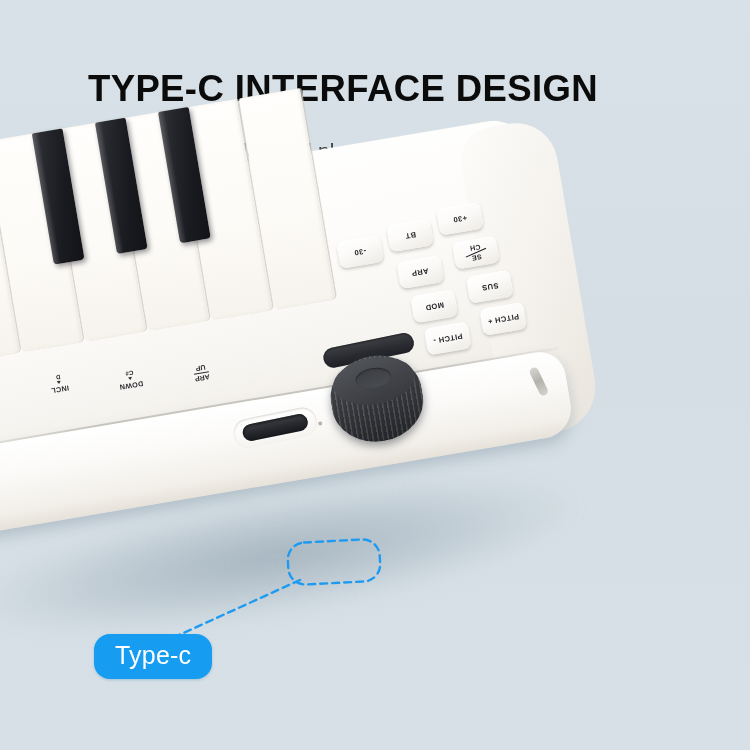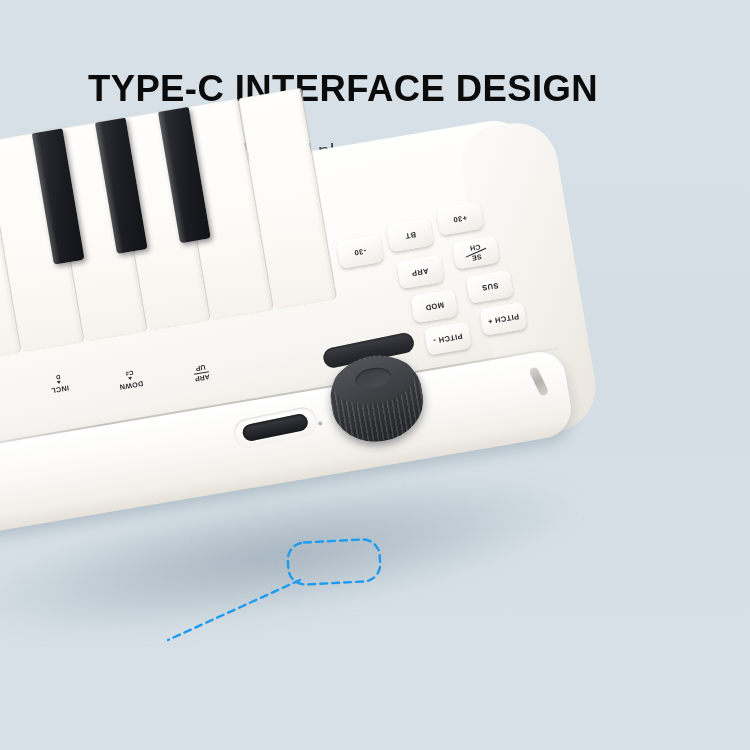--- a/index.html
+++ b/index.html
@@ -487,14 +487,17 @@
 
       <div class="side-slot"></div>
     </div>
   </div>
 
   <svg class="callout-svg" viewBox="0 0 750 750">
     <rect x="288" y="541" width="92" height="42" rx="17" ry="17" fill="none" stroke="#1e9bf0" stroke-width="2.4" stroke-dasharray="7 5" stroke-linecap="round" transform="rotate(-3 334 562)"></rect>
     <line x1="300" y1="580" x2="168" y2="640" stroke="#1e9bf0" stroke-width="2.4" stroke-dasharray="7 5" stroke-linecap="round"></line>
   </svg>
 
+  <div class="badge">
+    <span>Type-c</span>
+  </div>
 
 </div>
 
 </body></html>

